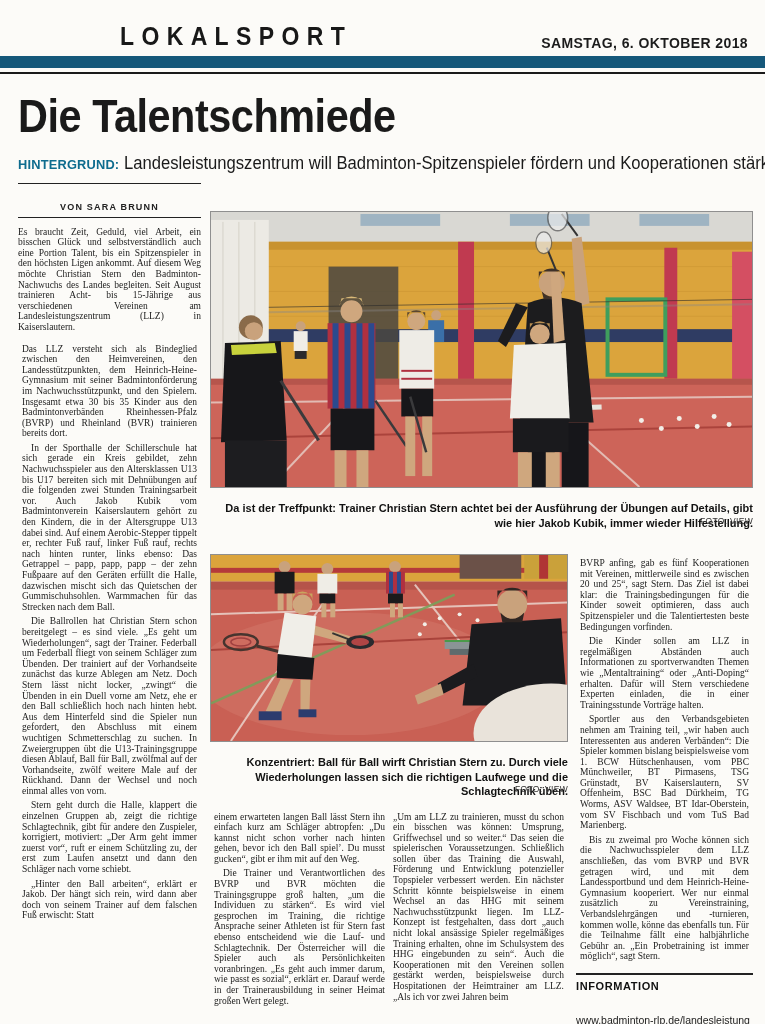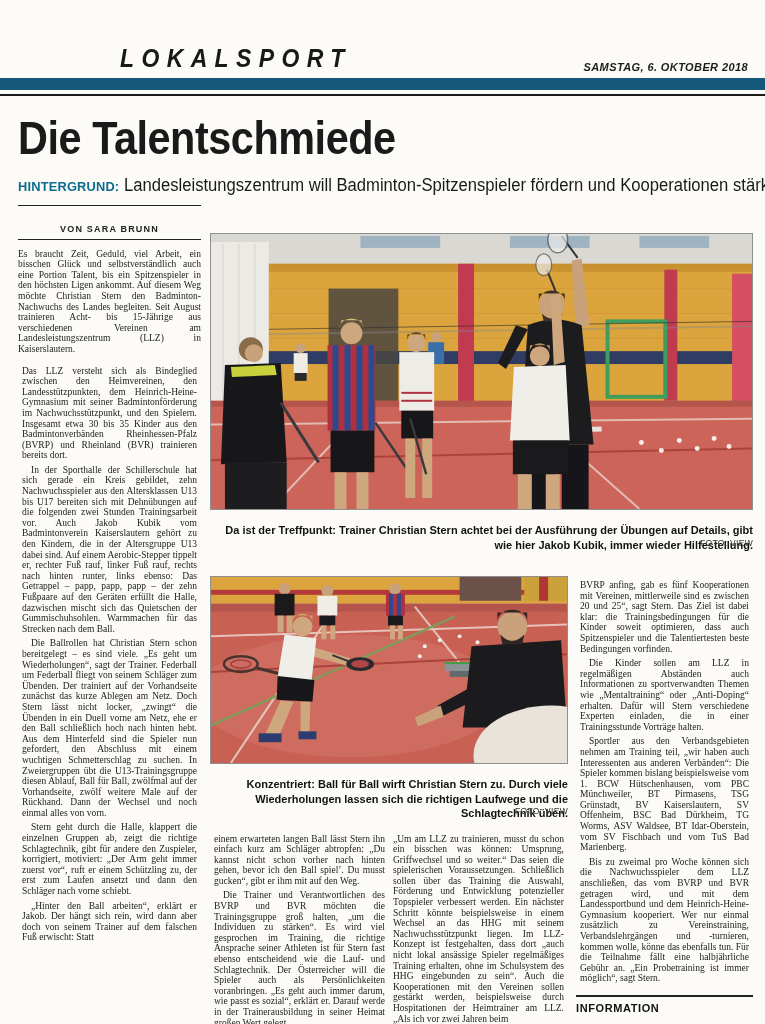--- a/index.html
+++ b/index.html
@@ -1,23 +1,23 @@
 <!DOCTYPE html>
 <html lang="de" style="--accent: #15587a; --kicker: #0e6c8e;"><head>
 <meta charset="utf-8">
 <style>
   html,body{margin:0;padding:0;background:#9a9a9a;}
   .page{width:765px;height:1024px;background:#fcfbf8;position:relative;overflow:hidden;
         font-family:"Liberation Serif",serif;color:#1b1b1b;margin:0 auto;}
   
-  .masthead{padding-top:44px;font-style:italic;}
+  .masthead{padding-top:22px;}
   .mast-row{display:flex;align-items:flex-end;justify-content:space-between;margin:0 17px 0 120px;}
   .section-title{font-family:"Liberation Sans",sans-serif;font-size:25px;font-weight:700;
                  letter-spacing:8px;transform:scaleX(.92);transform-origin:left bottom;color:#181818;}
-  .mast-date{font-family:"Liberation Sans",sans-serif;font-size:11px;font-weight:700;letter-spacing:.4px;color:#1c1c1c;}
+  .mast-date{font-family:"Liberation Sans",sans-serif;font-size:14px;font-weight:700;letter-spacing:.4px;color:#1c1c1c;}
   .teal-bar{height:12px;background:var(--accent,#15587a);margin-top:5px;}
   .black-rule{height:2px;background:#1a1a1a;margin-top:4px;}
   
   .headline{margin:15px 0 0 18px;font-family:"Liberation Sans",sans-serif;font-size:46px;font-weight:700;
             letter-spacing:-.5px;transform:scaleX(.9);transform-origin:left center;white-space:nowrap;color:#1a1a1a;}
   .kicker{margin:10px 0 0 18px;font-family:"Liberation Sans",sans-serif;font-size:17.5px;
           transform:scaleX(.95);transform-origin:left center;white-space:nowrap;color:#1a1a1a;}
   .kicker-label{color:var(--kicker,#0e6c8e);font-weight:700;font-size:13.5px;letter-spacing:.2px;}
   
   .content{display:flex;gap:9px;padding:0 12px 0 18px;margin-top:9px;align-items:flex-start;}

